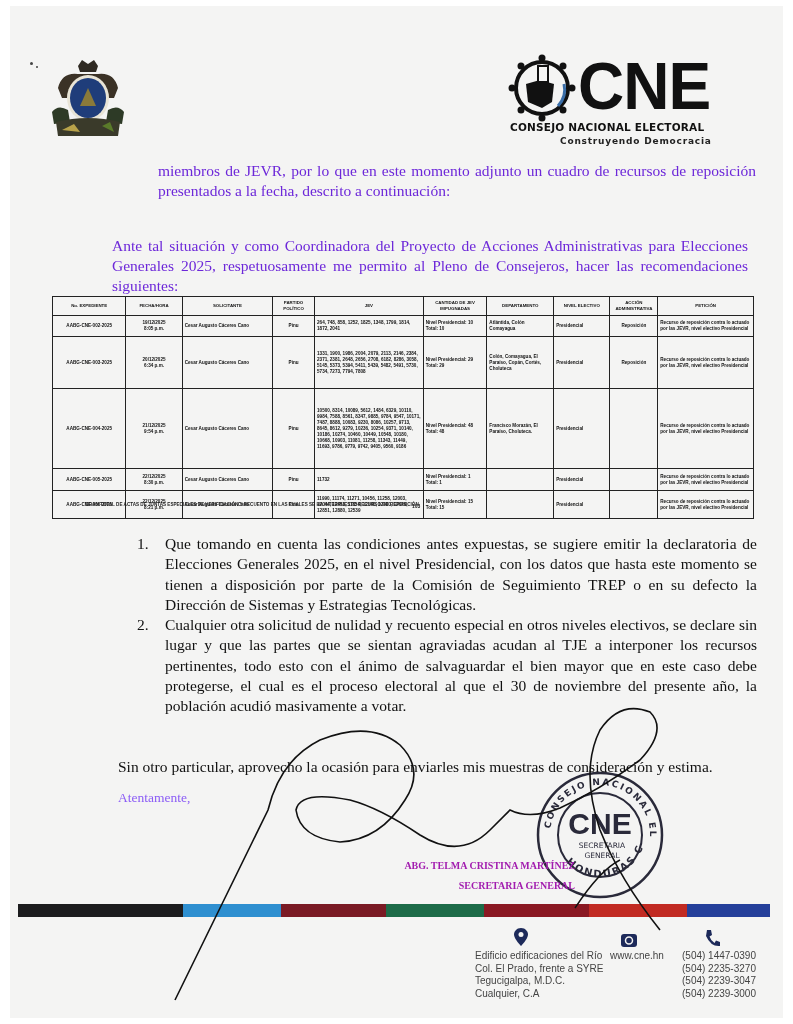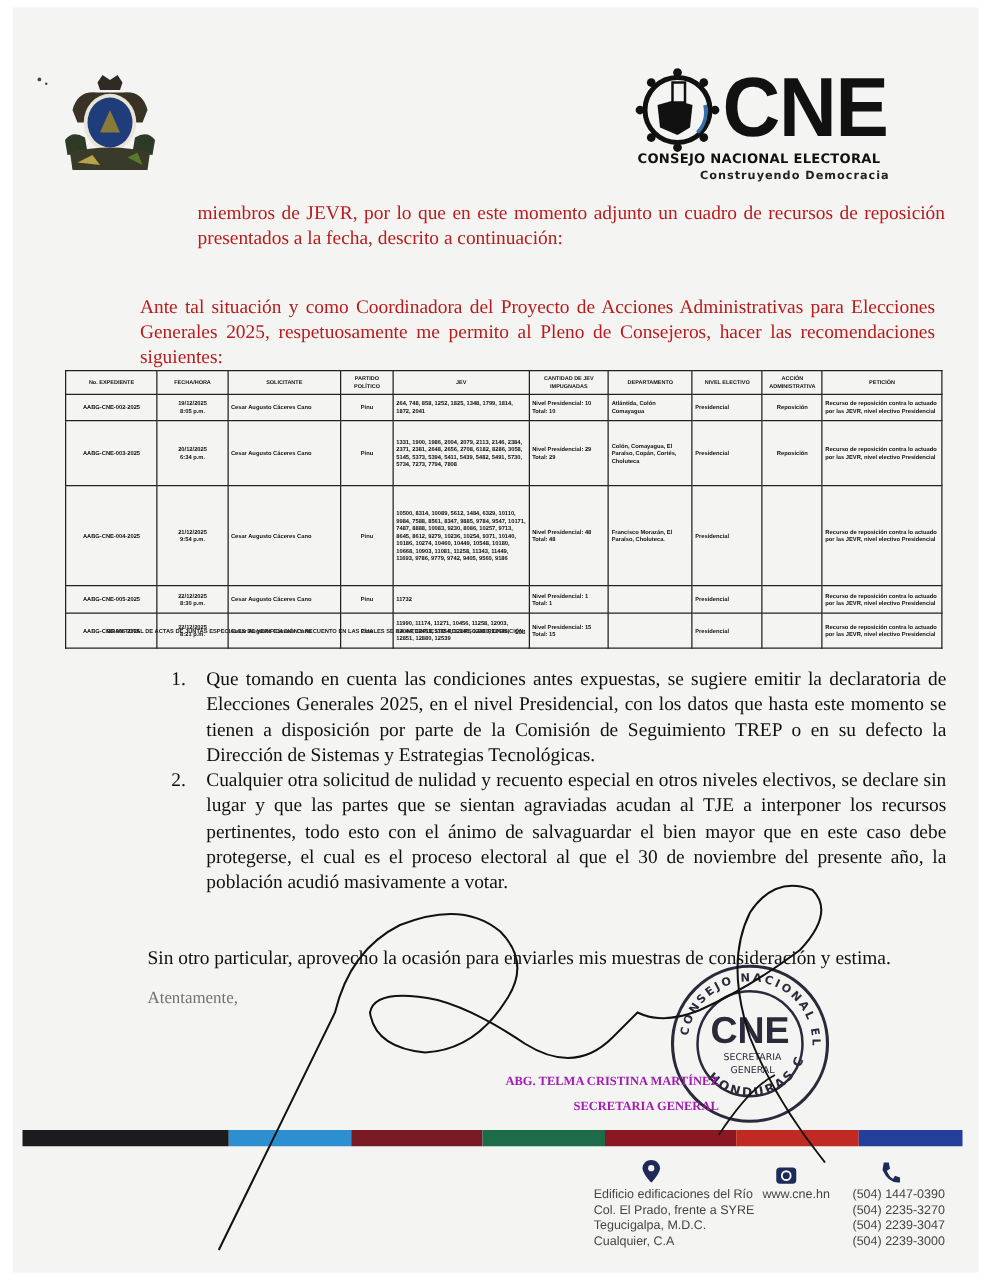--- a/index.html
+++ b/index.html
@@ -11,42 +11,42 @@
   
   .coat { position: absolute; left: 48px; top: 58px; width: 80px; height: 82px; }
 
   
   .cne-logo { position: absolute; left: 508px; top: 54px; width: 232px; height: 100px; }
   .cne-emblem { position: absolute; left: 0; top: 0; width: 68px; height: 68px; }
   .cne-letters { position: absolute; left: 70px; top: -4px; font-family: "Liberation Sans", sans-serif; font-weight: 900; font-size: 64px; letter-spacing: -1px; color: #111; line-height: 72px; transform: scaleY(1.05); }
   .cne-name { position: absolute; left: 2px; top: 67px; font-family: "DejaVu Sans", sans-serif; font-weight: bold; font-size: 10.5px; color: #111; letter-spacing: 0.2px; white-space: nowrap; }
   .cne-slogan { position: absolute; left: 52px; top: 82px; font-family: "DejaVu Sans", sans-serif; font-weight: bold; font-size: 9px; color: #222; letter-spacing: 0.8px; white-space: nowrap; }
 
-  .para { position: absolute; font-size: 15.5px; line-height: 20px; text-align: justify; color: #b91c1c; }
+  .para { position: absolute; font-size: 15.5px; line-height: 20px; text-align: justify; color: #6d28d9; }
   .p1 { left: 158px; top: 161px; width: 598px; }
   .p2 { left: 112px; top: 236px; width: 636px; }
 
   
   .tbl-wrap { position: absolute; left: 52px; top: 296px; width: 702px; }
   table { border-collapse: collapse; width: 100%; table-layout: fixed; font-family: "Liberation Sans", sans-serif; font-size: 4.6px; line-height: 6px; color: #111; }
   th, td { border: 1.3px solid #222; padding: 1px 2px; vertical-align: middle; }
   th { font-weight: bold; text-align: center; height: 19px; font-size: 4.4px; }
   td { font-weight: bold; }
   td.c { text-align: center; }
   .grand { position: absolute; left: 52px; top: 501px; width: 400px; text-align: center; font-family: "Liberation Sans", sans-serif; font-weight: bold; font-size: 4.6px; line-height: 7px; color: #222; }
   .grand-total { position: absolute; left: 412px; top: 503px; font-family: "Liberation Sans", sans-serif; font-weight: bold; font-size: 5px; color: #222; }
 
   
   .recs { position: absolute; left: 137px; top: 534px; width: 620px; font-size: 15.5px; line-height: 20.3px; color: #111; }
   .rec { display: flex; margin-bottom: 0; }
   .rec-num { width: 28px; flex: none; }
   .rec-text { flex: 1; text-align: justify; font-family: Liberation Serif, serif; }
 
   .closing { position: absolute; left: 118px; top: 758px; font-size: 15.5px; color: #111; white-space: nowrap; }
-  .atentamente { position: absolute; left: 118px; top: 790px; font-size: 13.5px; color: #737373; }
+  .atentamente { position: absolute; left: 118px; top: 790px; font-size: 13.5px; color: #8b5cf6; }
   .signer-name { position: absolute; left: 255px; top: 856px; width: 320px; text-align: right; font-weight: bold; font-size: 10px; line-height: 20px; color: #a21caf; }
 
   .seal { position: absolute; left: 530px; top: 760px; width: 140px; height: 140px; }
   .signature { position: absolute; left: 0; top: 0; width: 793px; height: 1024px; pointer-events: none; }
 
   
   .color-bar { position: absolute; left: 18px; top: 904px; width: 752px; height: 13px; display: flex; }
   .color-bar span { display: block; height: 100%; }
 
   

